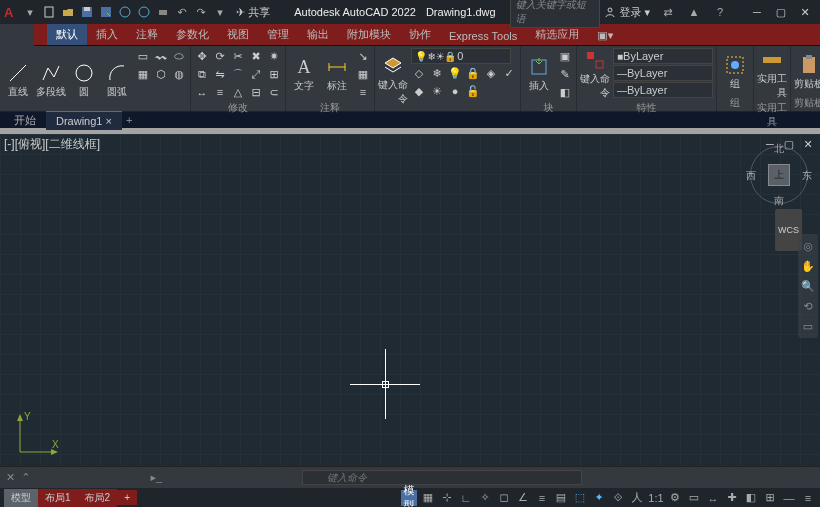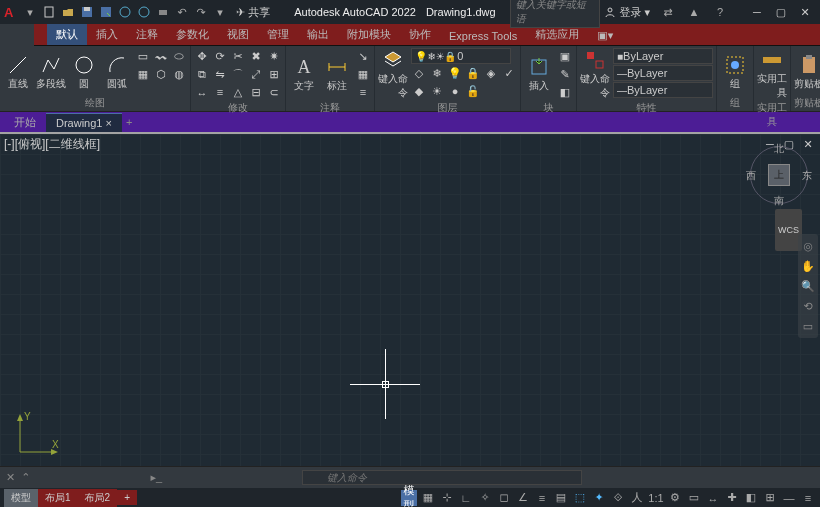--- a/index.html
+++ b/index.html
@@ -22,21 +22,21 @@
 .ribbon{height:66px;background:#33393f;display:flex;border-bottom:1px solid #222;}
 .panel{display:flex;flex-direction:column;justify-content:space-between;border-right:1px solid #262c32;padding:2px 3px 0 3px;}
 .panel-body{display:flex;gap:3px;flex:1;}
 .panel-title{text-align:center;font-size:10px;color:#999;padding:1px 0;cursor:pointer;}
 .big-tool{display:flex;flex-direction:column;align-items:center;justify-content:center;width:30px;cursor:pointer;}
 .big-tool .ico{width:24px;height:24px;display:flex;align-items:center;justify-content:center;font-size:18px;}
 .big-tool .lbl{font-size:10px;color:#ccc;text-align:right;}
 .small-grid{display:grid;grid-template-columns:repeat(3,16px);grid-auto-rows:16px;gap:2px;}
 .small-ico{width:16px;height:16px;display:flex;align-items:center;justify-content:center;cursor:pointer;font-size:11px;}
 .layer-combo{display:flex;align-items:center;background:#2a3036;border:1px solid #444;padding:1px 3px;width:100px;height:16px;margin-bottom:1px;font-size:10px;}
-.doc-tabs{height:22px;background:#4c1d95;display:flex;align-items:center;padding-left:4px;border-bottom:2px solid #a3a3a3;}
+.doc-tabs{height:22px;background:#0f172a;display:flex;align-items:center;padding-left:4px;border-bottom:6px solid #a3a3a3;}
 .doc-tab{padding:3px 10px;background:#202b40;color:#fff;cursor:pointer;border-top:1px solid #4a6fa5;font-size:11px;}
 .doc-tab.inactive{background:transparent;color:#aaa;border:none;}
 .plus-tab{margin-left:4px;color:#888;cursor:pointer;}
 .canvas{position:relative;height:332px;background:#1f2a33;background-image:linear-gradient(#253038 1px,transparent 1px),linear-gradient(90deg,#253038 1px,transparent 1px);background-size:20px 20px;}
 .view-label{position:absolute;top:2px;left:4px;font-size:12px;color:#ccc;}
 .view-ctrls{position:absolute;top:2px;right:4px;display:flex;gap:3px;}
 .crosshair-v{position:absolute;left:385px;top:215px;width:1px;height:70px;background:#fff;}
 .crosshair-h{position:absolute;left:350px;top:250px;width:70px;height:1px;background:#fff;}
 .crosshair-c{position:absolute;left:382px;top:247px;width:7px;height:7px;border:1px solid #fff;}
 .viewcube{position:absolute;top:10px;right:10px;width:62px;height:62px;}
@@ -188,21 +188,20 @@
         </div>
       <div class="small-grid">
         <div class="small-ico">▭</div>
         <div class="small-ico">〰</div>
         <div class="small-ico">⬭</div>
         <div class="small-ico">▦</div>
         <div class="small-ico">⬡</div>
         <div class="small-ico">◍</div>
       </div>
     </div>
-    <div class="panel-title">绘图</div>
   </div>
 
   <div class="panel">
     <div class="panel-body">
       <div class="small-grid" style="grid-template-columns:repeat(5,16px);">
         <div class="small-ico">✥</div>
         <div class="small-ico">⟳</div>
         <div class="small-ico">✂</div>
         <div class="small-ico">✖</div>
         <div class="small-ico">✷</div>
@@ -266,21 +265,20 @@
           <div class="small-ico">🔒</div>
           <div class="small-ico">◈</div>
           <div class="small-ico">✓</div>
           <div class="small-ico">◆</div>
           <div class="small-ico">☀</div>
           <div class="small-ico">●</div>
           <div class="small-ico">🔓</div>
         </div>
       </div>
     </div>
-    <div class="panel-title">图层</div>
   </div>
 
   <div class="panel">
     <div class="panel-body">
       <div class="big-tool">
           <div class="ico">
             <svg width="22" height="22">
               <rect x="4" y="4" width="14" height="14" fill="none" stroke="#6ad"></rect>
               <path d="M11 2v6M8 5l3 3 3-3" stroke="#7c4"></path>
             </svg>

